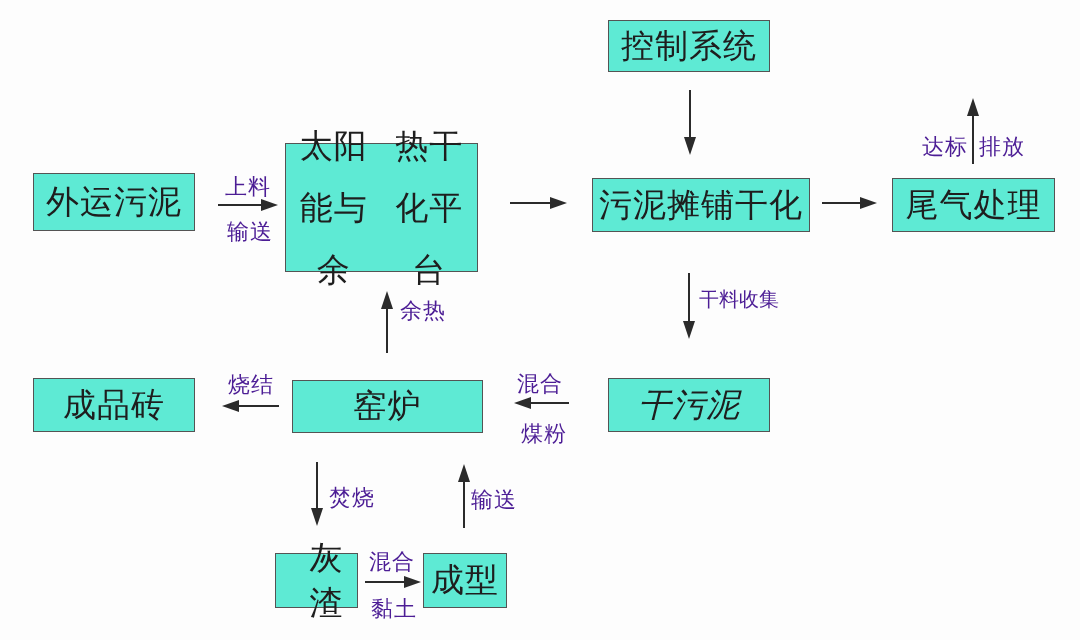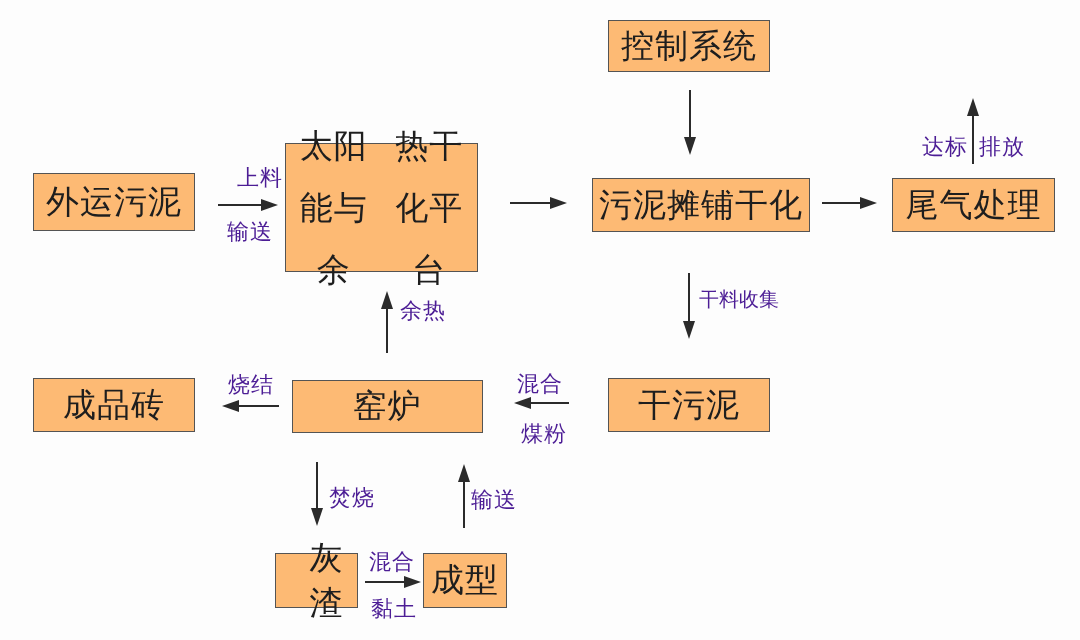--- a/index.html
+++ b/index.html
@@ -11,21 +11,21 @@
     position: relative;
     width: 1080px;
     height: 640px;
     background: #fdfdfd;
     overflow: hidden;
     color: #1e1e1e;
   }
   .node {
     position: absolute;
     border: 1.5px solid #545454;
-    background: #fdba74;
+    background: #5eead4;
     display: flex;
     align-items: center;
     justify-content: center;
     text-align: center;
     font-size: 33px;
     color: #1e1e1e;
     box-sizing: border-box;
     letter-spacing: 1px;
   }
   .node.twoline { flex-direction: row; line-height: 62px; }
@@ -65,21 +65,21 @@
     <span>太阳能与余</span>
     <span>热干化平台</span>
   </div>
 
   <div class="node" style="left:608px; top:20px; width:162px; height:52px;">控制系统</div>
 
   <div class="node" style="left:592px; top:178px; width:218px; height:54px;">污泥摊铺干化</div>
 
   <div class="node" style="left:892px; top:178px; width:163px; height:54px;">尾气处理</div>
 
-  <div class="node" style="left:608px; top:378px; width:162px; height:54px;">干污泥</div>
+  <div class="node" style="left:608px; top:378px; width:162px; height:54px;font-style:italic;">干污泥</div>
 
   <div class="node" style="left:292px; top:380px; width:191px; height:53px;">窑炉</div>
 
   <div class="node" style="left:33px; top:378px; width:162px; height:54px;">成品砖</div>
 
   <div class="node" style="left:275px; top:553px; width:83px; height:55px;padding-left:20px;">灰渣</div>
 
   <div class="node" style="left:423px; top:553px; width:84px; height:55px;">成型</div>
 
   <div class="harrow right" style="left:218px; top:199px; width:60px;">
@@ -135,21 +135,21 @@
   <div class="harrow right" style="left:365px; top:576px; width:56px;">
     <span class="shaft"></span>
     <span class="head"></span>
   </div>
 
   <div class="varrow up" style="left:458px; top:464px; height:64px;">
     <span class="shaft"></span>
     <span class="head"></span>
   </div>
 
-  <div class="lbl" style="left:225px; top:163px;margin-left:12px;">上料</div>
+  <div class="lbl" style="left:225px; top:172px;">上料</div>
   <div class="lbl" style="left:227px; top:217px;">输送</div>
 
   <div class="lbl" style="left:922px; top:132px;">达标</div>
   <div class="lbl" style="left:979px; top:132px;">排放</div>
 
   <div class="lbl small" style="left:699px; top:286px;text-align:center;">干料收集</div>
 
   <div class="lbl" style="left:517px; top:369px;">混合</div>
   <div class="lbl" style="left:521px; top:419px;">煤粉</div>
 

